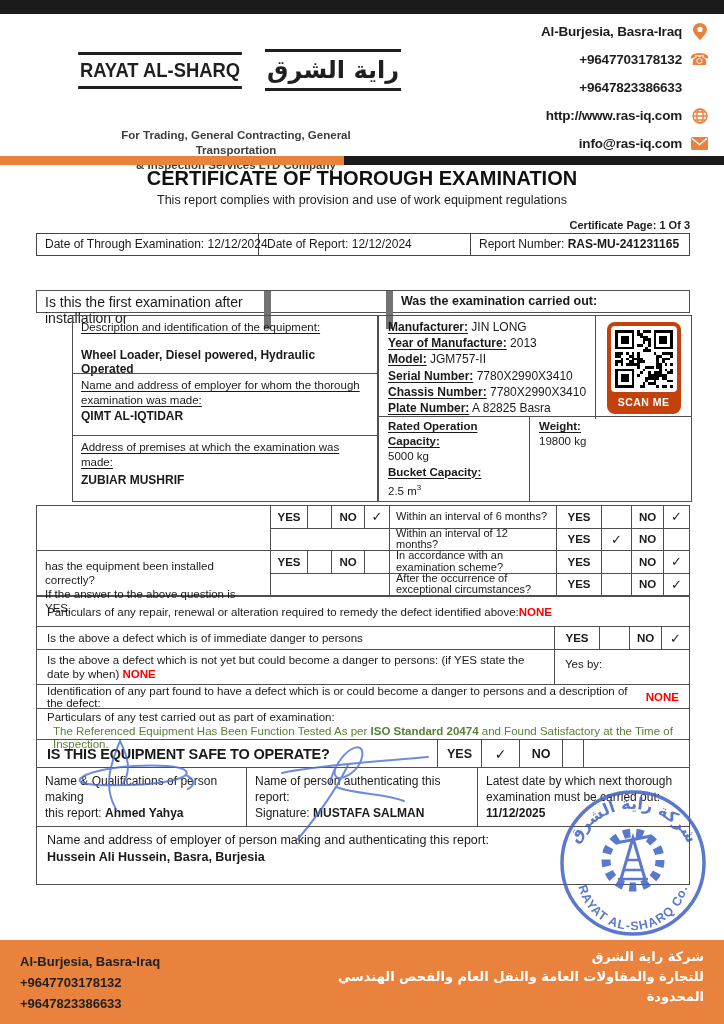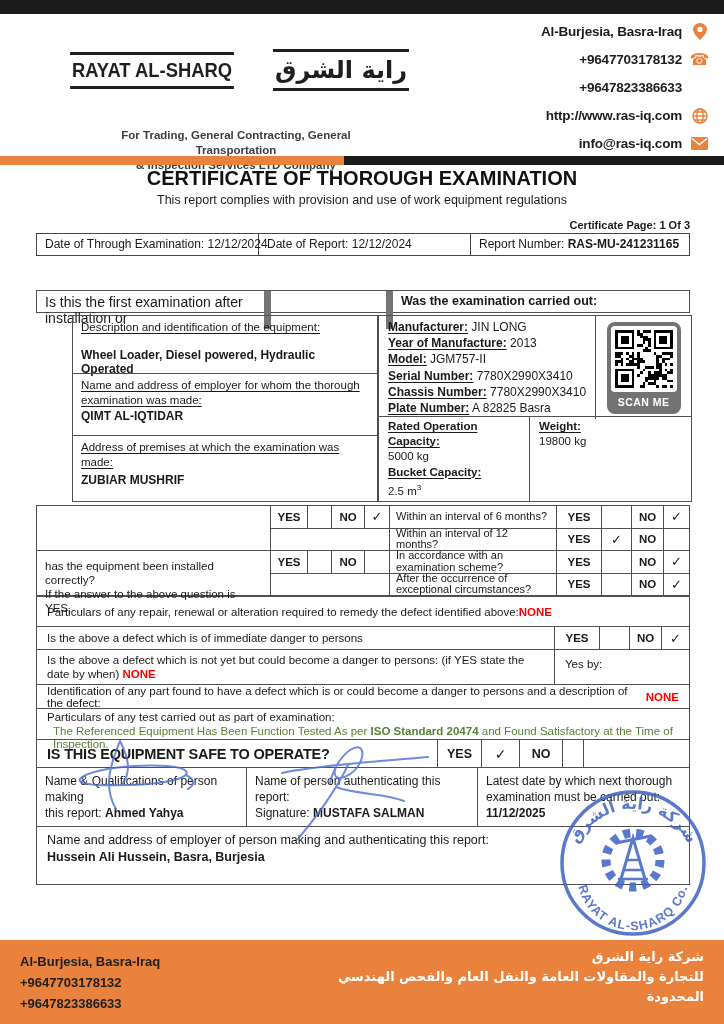--- a/index.html
+++ b/index.html
@@ -4,21 +4,21 @@
 <style>
   * { margin:0; padding:0; box-sizing:border-box; }
   html,body { background:#ffffff; }
   body { width:724px; height:1024px; font-family:"Liberation Sans","DejaVu Sans",sans-serif; color:#1a1a1a; position:relative; overflow:hidden; }
   .ar { font-family:"DejaVu Sans",sans-serif; direction:rtl; }
 
   .top-bar { position:absolute; top:0; left:0; width:724px; height:14px; background:#1b1b1b; }
 
   
   .logo-wrap { position:absolute; left:86px; top:22px; width:300px; }
-  .logo-row { display:flex; align-items:center; justify-content:center; gap:16px; }
+  .logo-row { display:flex; align-items:center; justify-content:center; gap:8px; }
   .logo-text { border-top:3px solid #1f1f1f; border-bottom:3px solid #1f1f1f; padding:4px 2px; font-weight:bold; white-space:nowrap; }
   .logo-en { font-size:20px; letter-spacing:0px; transform:scaleX(.92); color:#1f1f1f; }
   .logo-ar { font-size:24px; color:#1f1f1f; }
   .tagline { margin-top:10px; text-align:center; font-size:11.5px; font-weight:bold; color:#3d3d3d; line-height:15px; }
 
   .contacts { position:absolute; right:16px; top:22px; display:flex; flex-direction:column; gap:9px; align-items:flex-end; }
   .contact-row { display:flex; align-items:center; gap:9px; height:19px; }
   .contact-text { font-size:13.5px; font-weight:bold; color:#1d1d1d; letter-spacing:-0.2px; }
   .cicon { width:17px; height:17px; display:flex; align-items:center; justify-content:center; }
 
@@ -46,21 +46,21 @@
   .eq-value { font-size:12px; font-weight:bold; }
   .sec1 { height:57px; } .sec1 .eq-value{ margin-top:13px; }
   .sec2 { height:62px; } .sec2 .eq-value{ margin-top:1px; }
   .sec3 { flex:1; } .sec3 .eq-value{ margin-top:3px; }
   .eq-right { border:1px solid #4f4f4f; display:grid; grid-template-rows:100px 1fr; }
   .eq-details-row { display:grid; grid-template-columns:1fr 96px; }
   .details { padding:3px 9px; }
   .detail-line { font-size:12px; line-height:16.2px; white-space:nowrap; }
   .dl { font-weight:bold; text-decoration:underline; text-underline-offset:2px; }
   .qr-cell { border-left:1px solid #4f4f4f; display:flex; align-items:center; justify-content:center; }
-  .qr-frame { width:74px; height:92px; background:#737373; border-radius:8px; padding:4px; display:flex; flex-direction:column; align-items:center;text-align:center; }
+  .qr-frame { width:74px; height:92px; background:#c2410c; border-radius:8px; padding:4px; display:flex; flex-direction:column; align-items:center;text-align:center; }
   .qr-white { width:66px; height:66px; background:#fff; border-radius:4px; display:flex; align-items:center; justify-content:center; }
   .scan-me { color:#fff; font-size:10.5px; font-weight:bold; letter-spacing:.5px; margin-top:4px; }
   .eq-cap-row { border-top:1px solid #4f4f4f; display:grid; grid-template-columns:150px 1fr; }
   .cap-cell { padding:2px 9px; font-size:11.5px; line-height:15.2px; }
   .cap-cell.weight { border-left:1px solid #4f4f4f; }
   .cap-label { font-weight:bold; text-decoration:underline; text-underline-offset:2px; }
   sup { font-size:8px; }
 
   
   .main { position:absolute; top:505px; left:36px; width:654px; }

